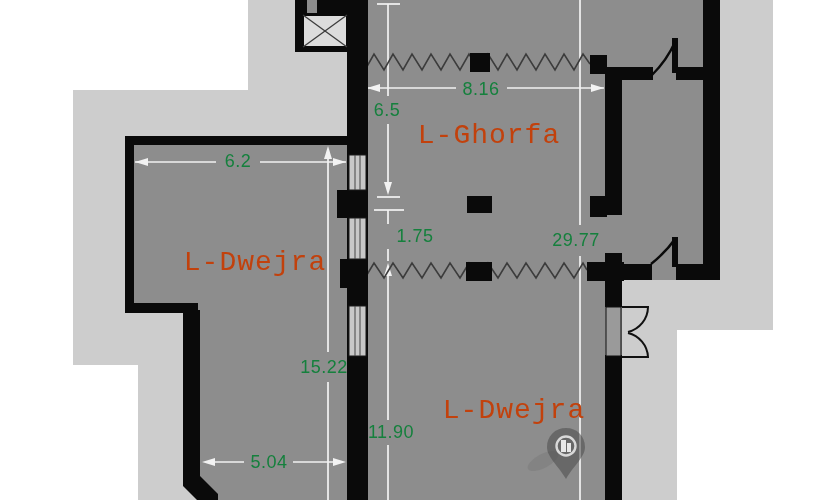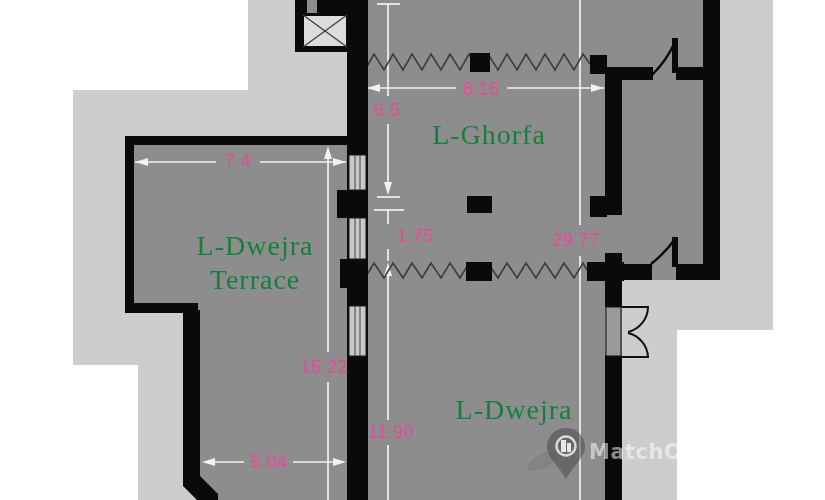--- a/index.html
+++ b/index.html
@@ -1,22 +1,22 @@
 <!DOCTYPE html>
 <html><head>
 <meta charset="utf-8">
 <style>
   html,body{margin:0;padding:0;background:#fff;}
   #stage{position:relative;width:825px;height:500px;overflow:hidden;background:#fff;
          font-family:"Liberation Sans",sans-serif;}
   #plan-svg{position:absolute;left:0;top:0;}
   .lbl{position:absolute;transform:translate(-50%,-50%);white-space:nowrap;
-       color:#ec4899;font-size:18px;letter-spacing:.5px;}
+       color:#15803d;font-size:18px;letter-spacing:.5px;}
   .room-lbl{position:absolute;transform:translate(-50%,-50%);white-space:nowrap;
-       color:#15803d;font-family:Liberation Serif, serif;
+       color:#c2410c;font-family:Liberation Mono, monospace;
        font-size:28px;letter-spacing:1px;text-align:center;}
   .room-lbl .line{display:block;line-height:34px;}
   #watermark-text{position:absolute;left:589px;top:440px;
        font-family:"DejaVu Sans","Liberation Sans",sans-serif;
        font-weight:bold;font-size:21px;color:rgba(255,255,255,0.52);letter-spacing:0.5px;}
 </style>
 </head>
 <body>
 
 <div id="stage">
@@ -136,28 +136,26 @@
       <circle cx="566" cy="446" r="9.5" fill="none" stroke="rgba(255,255,255,0.75)" stroke-width="2.4"></circle>
       <rect x="561" y="440" width="5" height="12" fill="rgba(255,255,255,0.85)"></rect>
       <rect x="567" y="443" width="4" height="9" fill="rgba(255,255,255,0.85)"></rect>
     </g>
   </svg>
 
   <div class="room-lbl" style="left:489px;top:135px;">L-Ghorfa</div>
 
   <div class="room-lbl" style="left:255px;top:263px;">
     <span class="line">L-Dwejra</span>
-    <span class="line">Terrace</span>
   </div>
 
   <div class="room-lbl" style="left:514px;top:410px;">L-Dwejra</div>
 
-  <div class="lbl" style="left:238px;top:161px;">7.4</div>
+  <div class="lbl" style="left:238px;top:161px;">6.2</div>
   <div class="lbl" style="left:481px;top:89px;">8.16</div>
   <div class="lbl" style="left:387px;top:110px;">6.5</div>
   <div class="lbl" style="left:391px;top:236px;margin-left:24px;">1.75</div>
   <div class="lbl" style="left:576px;top:240px;">29.77</div>
   <div class="lbl" style="left:324px;top:367px;">15.22</div>
   <div class="lbl" style="left:391px;top:432px;">11.90</div>
   <div class="lbl" style="left:269px;top:462px;">5.04</div>
 
-  <div id="watermark-text">MatchOffice</div>
 </div>
 
 </body></html>

